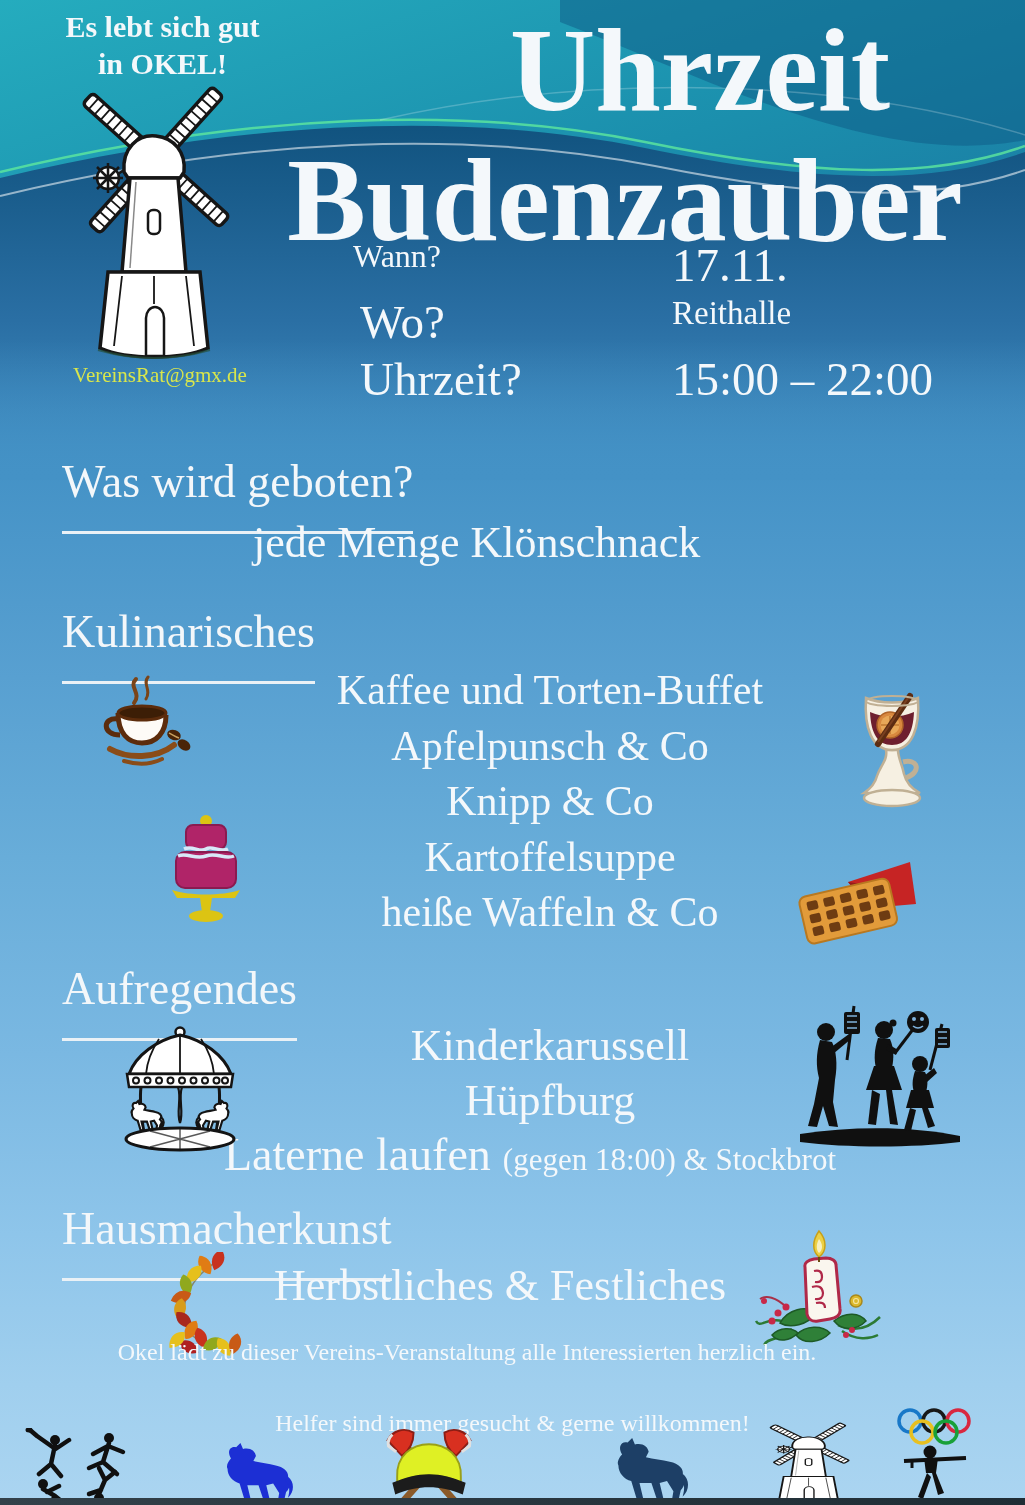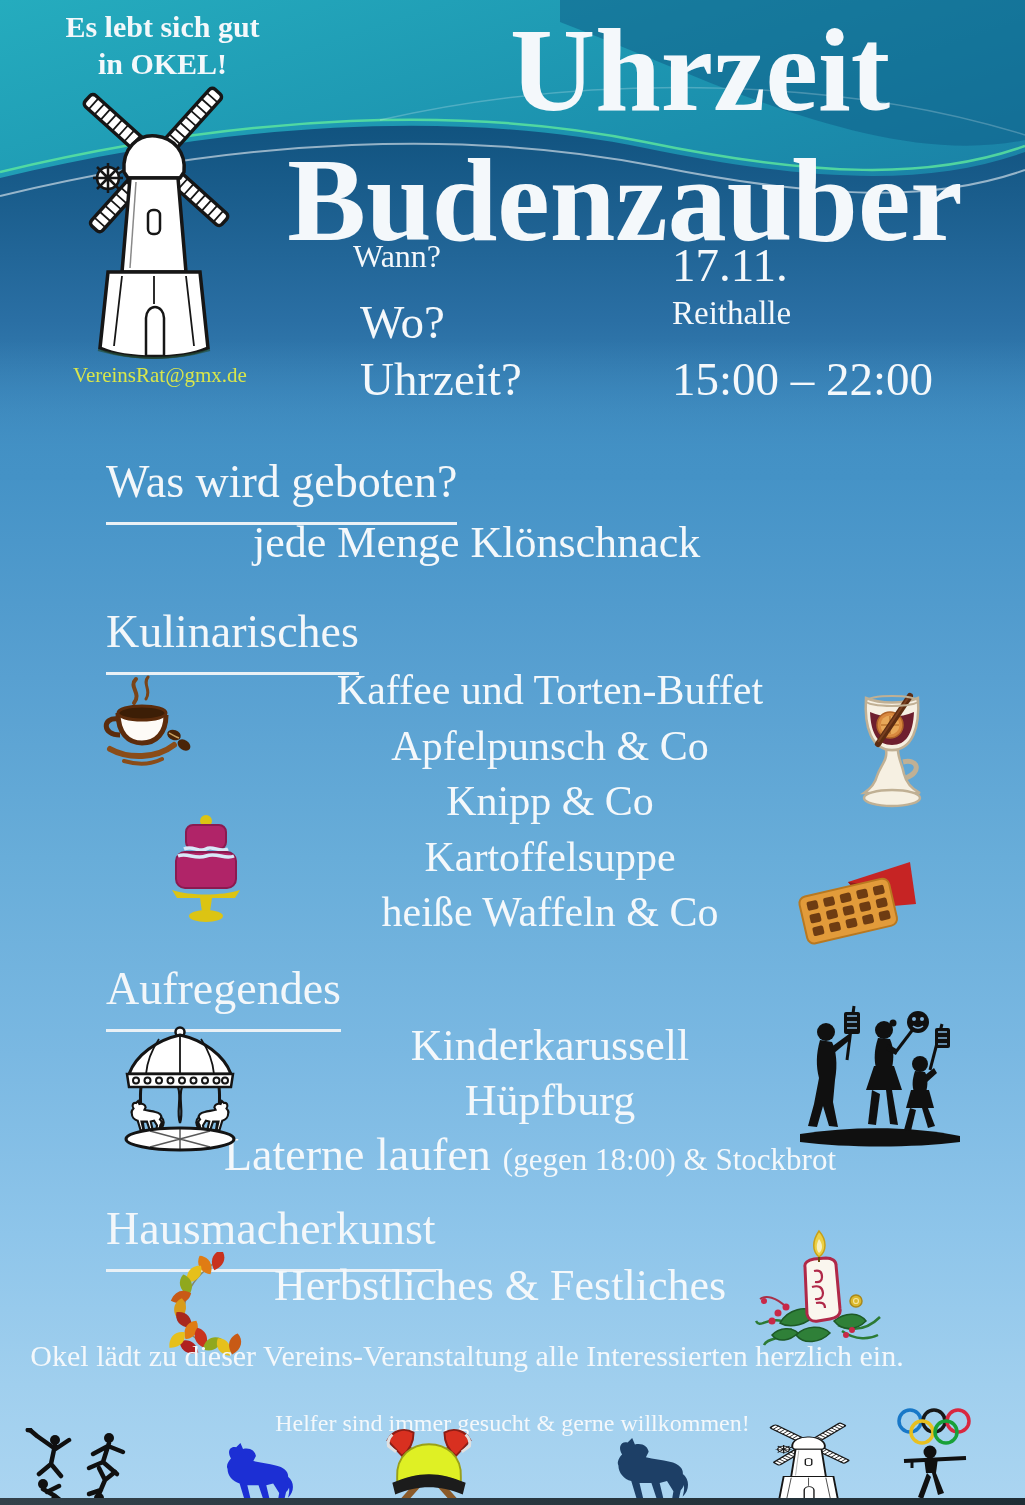--- a/index.html
+++ b/index.html
@@ -8,21 +8,21 @@
     font-family:"Liberation Serif", serif;
     background:linear-gradient(180deg,
       #23a8ba 0%, #1b86a8 9%, #2f7cae 24%, #4492c6 31%,
       #58a0d1 45%, #68add9 57%, #7ab8e2 70%, #8ec5ea 82%,
       #a0cfee 92%, #abd5f1 100%);
   }
   .abs{position:absolute;}
   .w{color:#f4f8fb;}
   .ctr{text-align:center;}
   .hd{font-size:46px; color:#f3f7fa;}
-  .hd span{display:inline-block; border-bottom:3px solid #eaf1f6; padding-bottom:14px;margin-left:44px;}
+  .hd span{display:inline-block; border-bottom:3px solid #eaf1f6; padding-bottom:23px;}
   .item{color:#f4f8fb;}
   svg{display:block;}
 </style>
 </head>
 <body>
 
 <svg width="0" height="0" style="position:absolute" aria-hidden="true">
   <defs>
     <g id="horse">
       <path d="M25,18 C20,10 24,3 31,5 L36,0 L39,7 C47,5 53,9 54,15 L51,21 C59,23 69,24 77,26 C87,28 93,34 91,41 C95,47 93,53 89,57 L86,70 L79,70 L81,58 L74,47 L66,49 L71,70 L64,70 L57,49 L44,49 L49,70 L42,70 L35,47 C27,45 21,38 21,30 C19,26 22,21 25,18 Z"></path>
@@ -306,21 +306,21 @@
       <path d="M67,6 C60,16 60,26 67,32 C75,26 75,15 67,6 Z" fill="#ecd045" stroke="#c8a018" stroke-width="1.5"></path>
       <path d="M67,14 C64,19 64,25 67,28 C71,25 71,19 67,14 Z" fill="#f8f0c0"></path>
       <line x1="67" y1="32" x2="67" y2="37" stroke="#6a4a10" stroke-width="2"></line>
       <circle cx="104" cy="76" r="6" fill="#dcb92c" stroke="#a8881c" stroke-width="1.5"></circle>
       <circle cx="104" cy="76" r="2.5" fill="none" stroke="#f4e49c" stroke-width="1.2"></circle>
       <circle cx="94" cy="110" r="3" fill="#c82848"></circle>
         <circle cx="100" cy="105" r="3" fill="#c82848"></circle>
     </svg>
   </div>
 
-  <div class="abs ctr w" style="left:0;top:1339px;width:934px;font-size:30px;">Okel lädt zu dieser Vereins-Veranstaltung alle Interessierten herzlich ein.</div>
+  <div class="abs ctr w" style="left:0;top:1339px;width:934px;font-size:24px;">Okel lädt zu dieser Vereins-Veranstaltung alle Interessierten herzlich ein.</div>
   <div class="abs ctr w" style="left:0;top:1410px;width:1025px;font-size:24px;">Helfer sind immer gesucht &amp; gerne willkommen!</div>
 
   <div class="abs" style="left:25px;top:1428px;">
     <svg width="135" height="78" viewBox="0 0 135 78" stroke="#101010" stroke-width="4.5" stroke-linecap="round" fill="#101010">
       <circle cx="30" cy="12" r="5" stroke="none"></circle>
       <path d="M30,17 L26,36 M29,20 L12,8 M12,8 L5,2 M29,22 L44,12 M26,36 L14,46 M26,36 L36,48" fill="none"></path>
       <ellipse cx="4" cy="2" rx="3.5" ry="2.5" stroke="none"></ellipse>
       <circle cx="84" cy="10" r="5" stroke="none"></circle>
       <path d="M84,15 L78,34 M83,18 L68,26 M83,18 L98,24 M78,34 L64,40 M78,34 L92,46" fill="none"></path>
       <circle cx="18" cy="56" r="5" stroke="none"></circle>

